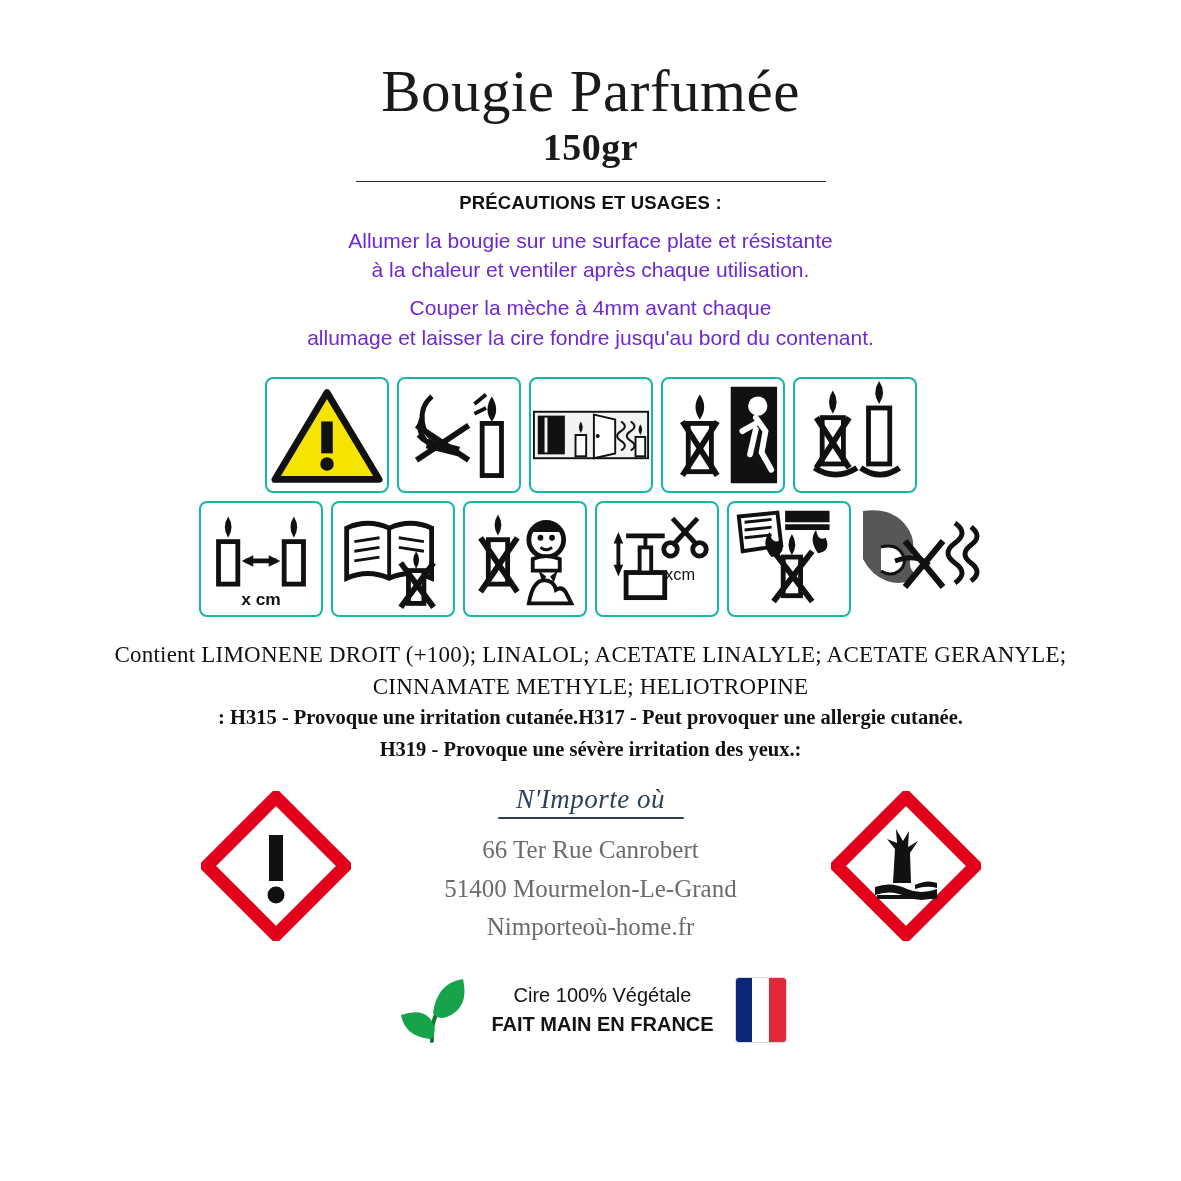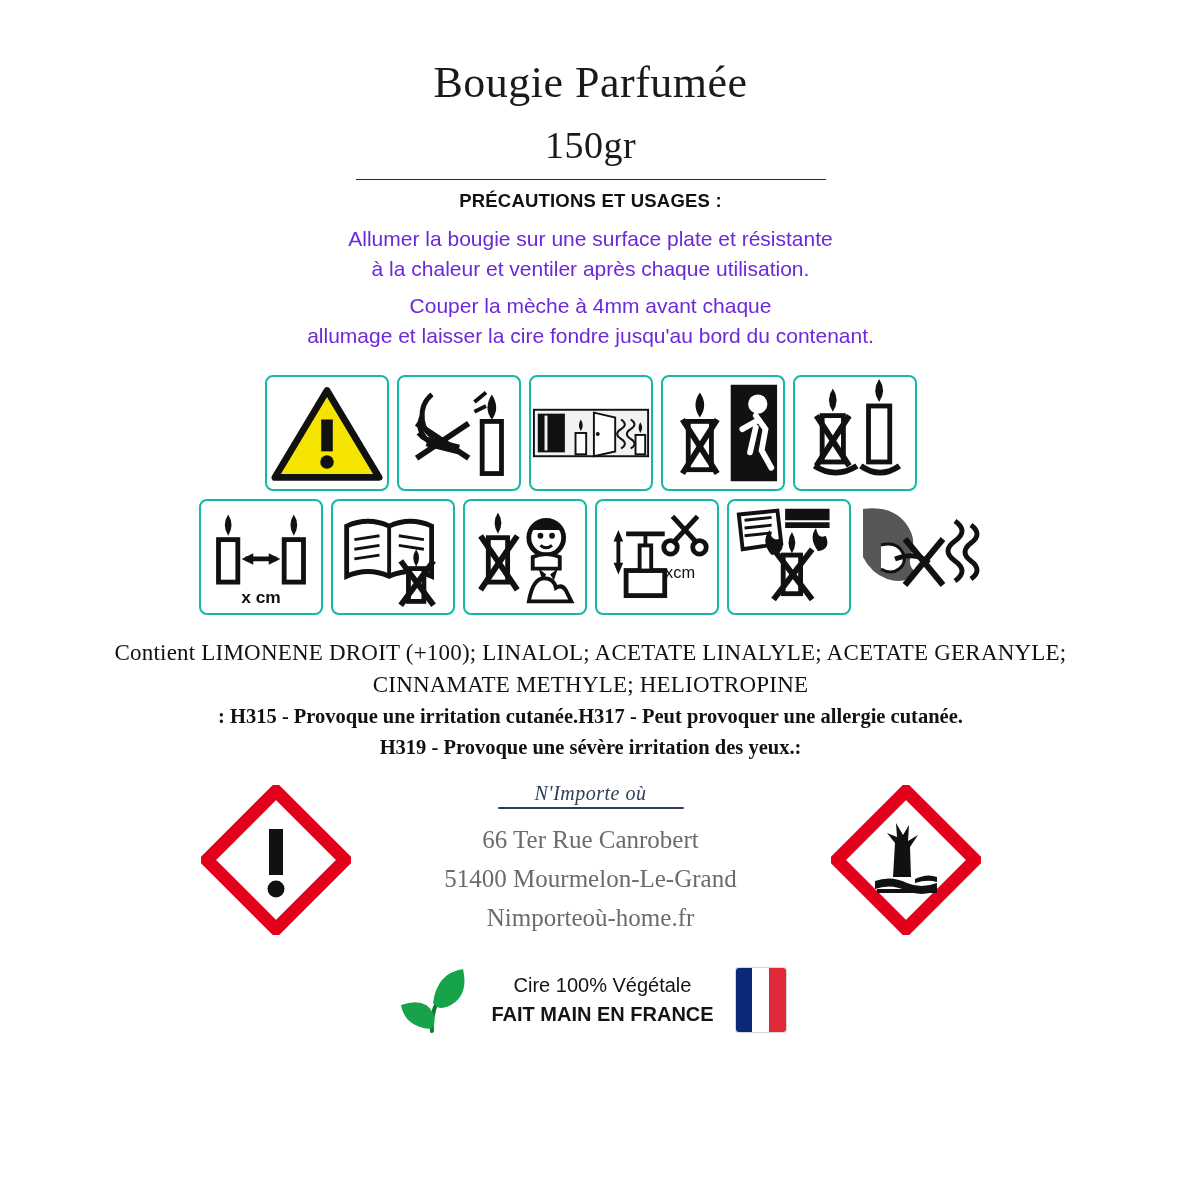--- a/index.html
+++ b/index.html
@@ -18,27 +18,27 @@
     box-sizing: border-box;
   }
 
   
   .title-block {
     text-align: center;
     padding-top: 58px;
   }
   .title-line {
     font-family: "Liberation Serif", serif;
-    font-size: 44px;
+    font-size: 59px;
     letter-spacing: 0.5px;
     line-height: 1.12;
     color: #1a1a1a;
   }
   .title-line.l2 { font-size: 43px; }
-  .title-line.l3 { font-size: 38px; margin-top: 17px; }
+  .title-line.l3 { font-size: 38px; margin-top: 2px; font-weight: bold; }
 
   .rule {
     width: 470px;
     height: 1px;
     background: #2b2b2b;
     margin: 12px auto 10px auto;
   }
 
   
   .precautions {
@@ -120,21 +120,21 @@
   }
   .ghs svg { display: block; width: 100%; height: 100%; }
 
   .brand-block {
     text-align: center;
     width: 360px;
   }
   .brand-script {
     font-family: "Liberation Serif", serif;
     font-style: italic;
-    font-size: 20px;
+    font-size: 27px;
     color: #2e4057;
     letter-spacing: 0.5px;
   }
   .brand-underline {
     width: 186px;
     height: 2px;
     background: #2e4057;
     margin: 2px auto 12px auto;
     border-radius: 2px;
   }

